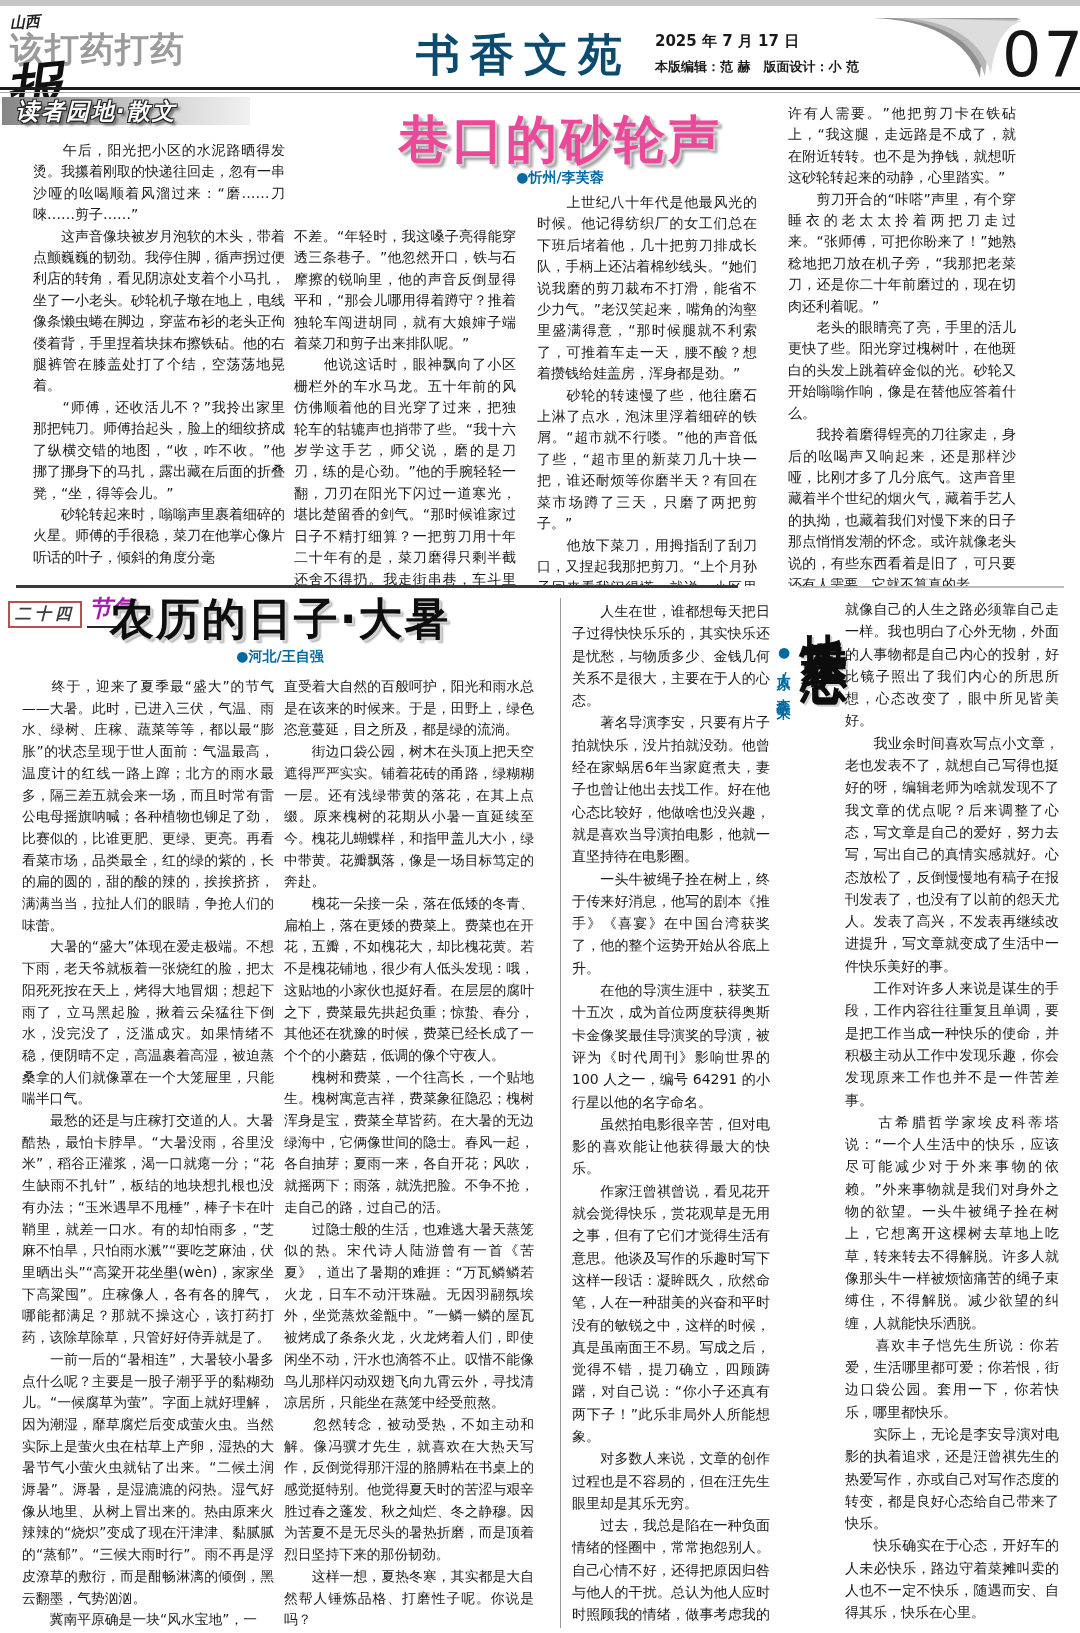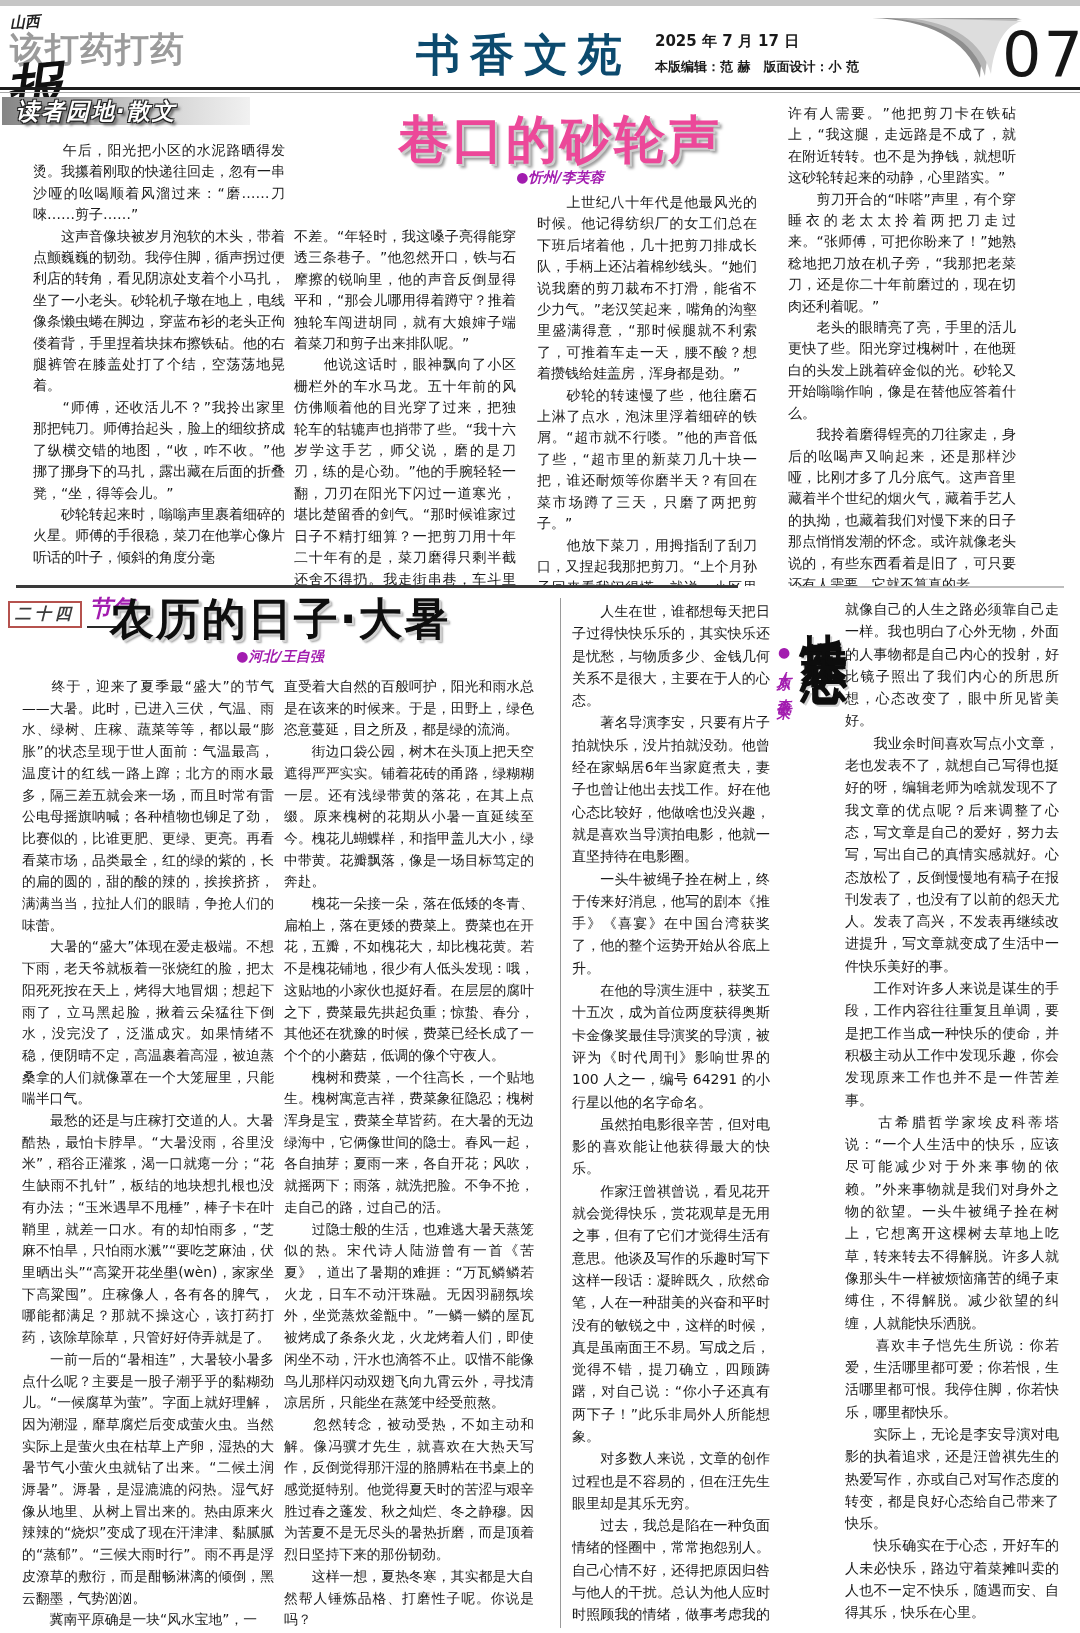--- a/index.html
+++ b/index.html
@@ -29,21 +29,21 @@
   .c-right{font-size:14px;line-height:22.3px;}
   
   .a1-label{position:absolute;left:2px;top:97px;width:248px;height:28px;
             background:linear-gradient(90deg,#858585,#cfcfcf 60%,#f1f1f1);
             display:flex;align-items:center;}
   .a1-label span{font-size:23px;font-weight:900;font-style:italic;color:#fff;letter-spacing:2px;padding-left:14px;
        text-shadow:1px 1px 0 #222,-1px -1px 0 #222,1px -1px 0 #222,-1px 1px 0 #222,3px 3px 3px #555;}
   .a1-title{position:absolute;left:378px;top:106px;width:364px;text-align:center;
             font-size:51px;font-weight:900;letter-spacing:3px;color:#ec4899;
             text-shadow:2px 2px 0 #cdcdcd,4px 4px 3px #9b9b9b;}
-  .byline{font-size:14px;font-weight:bold;color:#a21caf;font-style:italic;}
+  .byline{font-size:14px;font-weight:bold;color:#0369a1;}
   .a1-author{position:absolute;left:378px;top:169px;width:364px;text-align:center;}
   
   .divL{position:absolute;left:16px;top:585px;width:722px;height:3px;background:#3a3a3a;}
   .divR{position:absolute;left:798px;top:586px;width:266px;height:2px;background:#bdbdbd;}
   
   .a2-label{position:absolute;left:8px;top:593px;display:flex;align-items:flex-end;}
   .a2-box{border:2px solid #b5524e;background:#fff;padding:1px 5px;font-size:16px;font-weight:bold;
           font-style:italic;color:#3c3c3c;letter-spacing:4px;}
   .a2-script{font-size:23px;font-weight:900;font-style:italic;color:#a21caf;margin-left:5px;
              border-bottom:2px solid #2a2a2a;padding:0 4px 2px 2px;font-family:"DejaVu Serif",serif;}
@@ -147,18 +147,18 @@
       <p>　　对多数人来说，文章的创作过程也是不容易的，但在汪先生眼里却是其乐无穷。</p>
       <p>　　过去，我总是陷在一种负面情绪的怪圈中，常常抱怨别人。自己心情不好，还得把原因归咎与他人的干扰。总认为他人应时时照顾我的情绪，做事考虑我的需求，这样我就会心情愉快了。近日，闲来无事看了几本心理学的书后，大受启发。我认识到过去以自我为中心的想法十分滑稽，自己的心情本就由自己主导，</p>
     </div>
   <div class="a3-author byline">●太原/李敬荣</div>
   <div class="a3-title">快乐在于心态</div>
   <div class="col c-right" style="left:845px;top:598px;width:214px;height:1030px;">
       <p>就像自己的人生之路必须靠自己走一样。我也明白了心外无物，外面的人事物都是自己内心的投射，好比镜子照出了我们内心的所思所想，心态改变了，眼中所见皆美好。</p>
       <p>　　我业余时间喜欢写点小文章，老也发表不了，就想自己写得也挺好的呀，编辑老师为啥就发现不了我文章的优点呢？后来调整了心态，写文章是自己的爱好，努力去写，写出自己的真情实感就好。心态放松了，反倒慢慢地有稿子在报刊发表了，也没有了以前的怨天尤人。发表了高兴，不发表再继续改进提升，写文章就变成了生活中一件快乐美好的事。</p>
       <p>　　工作对许多人来说是谋生的手段，工作内容往往重复且单调，要是把工作当成一种快乐的使命，并积极主动从工作中发现乐趣，你会发现原来工作也并不是一件苦差事。</p>
       <p>　　古希腊哲学家埃皮科蒂塔说：“一个人生活中的快乐，应该尽可能减少对于外来事物的依赖。”外来事物就是我们对身外之物的欲望。一头牛被绳子拴在树上，它想离开这棵树去草地上吃草，转来转去不得解脱。许多人就像那头牛一样被烦恼痛苦的绳子束缚住，不得解脱。减少欲望的纠缠，人就能快乐洒脱。</p>
-      <p>　　喜欢丰子恺先生所说：你若爱，生活哪里都可爱；你若恨，生活哪里都可恨。我停住脚，你若快乐，哪里都快乐。</p>
+      <p>　　喜欢丰子恺先生所说：你若爱，生活哪里都可爱；你若恨，街边口袋公园。套用一下，你若快乐，哪里都快乐。</p>
       <p>　　实际上，无论是李安导演对电影的执着追求，还是汪曾祺先生的热爱写作，亦或自己对写作态度的转变，都是良好心态给自己带来了快乐。</p>
       <p>　　快乐确实在于心态，开好车的人未必快乐，路边守着菜摊叫卖的人也不一定不快乐，随遇而安、自得其乐，快乐在心里。</p>
     </div>
 
 </div>
 
 </body></html>

